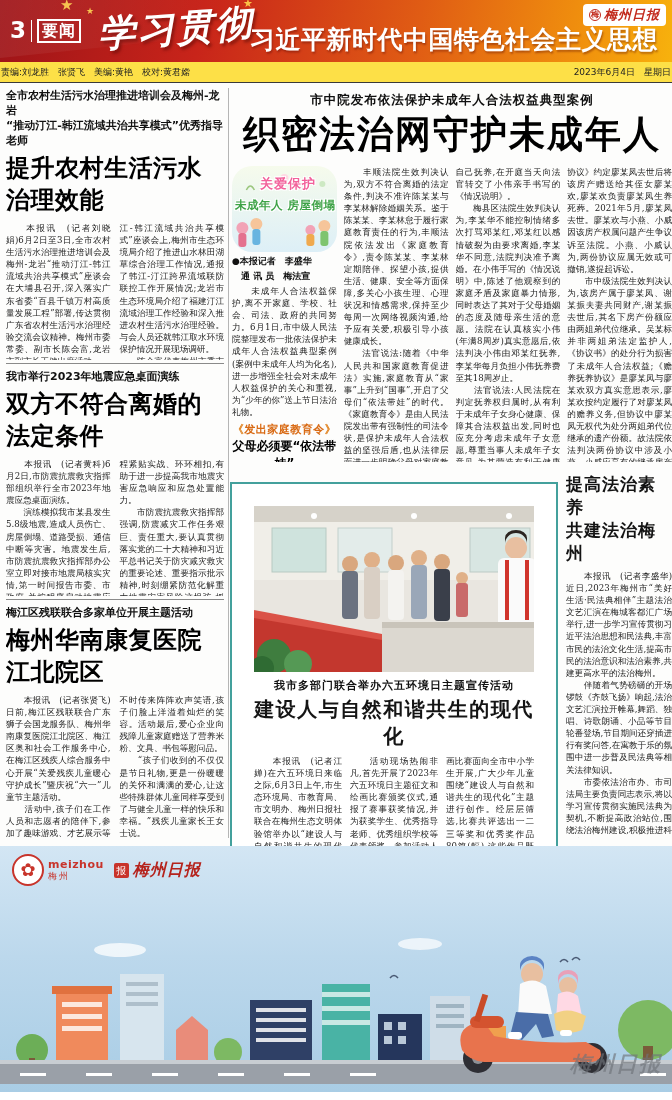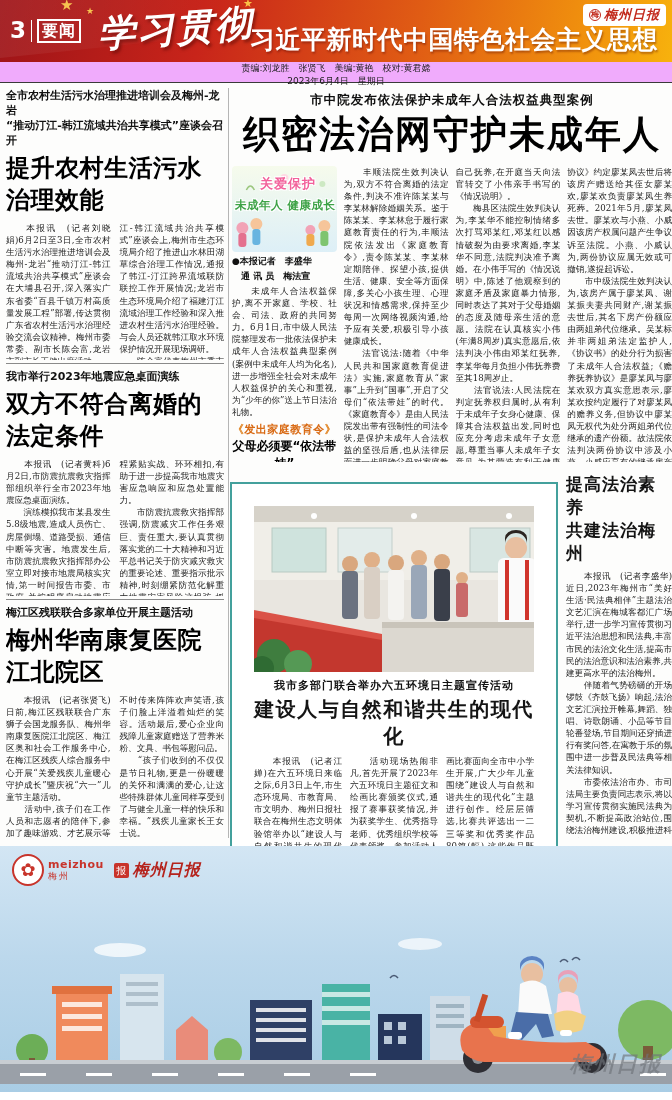--- a/index.html
+++ b/index.html
@@ -22,21 +22,21 @@
   .slogan-script{position:absolute;left:98px;top:4px;font-family:"DejaVu Serif",serif;font-style:italic;font-weight:bold;
     font-size:37px;color:#fff;transform:rotate(-4deg);text-shadow:2px 3px 3px rgba(90,10,5,.55);letter-spacing:2px;}
   .slogan-rest{position:absolute;left:250px;top:23px;font-size:25px;font-weight:bold;color:#fff;letter-spacing:.5px;
     text-shadow:1px 2px 2px rgba(90,10,5,.4);white-space:nowrap;}
   .mast-logo{position:absolute;right:6px;top:4px;background:#fff;border-radius:4px;padding:2px 6px;display:flex;align-items:center;gap:3px;}
   .mast-logo .ic{width:12px;height:12px;border:1.5px solid #c22a1d;border-radius:50%;color:#c22a1d;font-size:8px;line-height:9px;text-align:center;font-weight:bold;}
   .mast-logo .tx{color:#c22a1d;font-family:"DejaVu Serif",serif;font-style:italic;font-weight:bold;font-size:13px;letter-spacing:1px;}
 
   
   .byline-row{position:absolute;left:0;top:62px;width:672px;height:21px;border-bottom:1px solid #3a3a3a;
-    display:flex;justify-content:space-between;align-items:center;padding:0 1px;font-size:9px;color:#222;background:#f0abfc;flex-direction:column;}
+    display:flex;justify-content:space-between;align-items:center;padding:0 1px;font-size:9px;color:#222;background:#fde047;}
 
   
   .kicker{font-weight:bold;color:#111;}
   .body-text{font-family:"DejaVu Serif",serif;font-size:8.6px;line-height:12.1px;text-align:justify;color:#1c1c1c;white-space:pre-line;}
 
   
   .l-art{position:absolute;left:6px;width:218px;overflow:hidden;}
   .l-kicker{font-size:11px;line-height:15px;white-space:pre-line;}
   .l-headline{font-size:24px;font-weight:900;letter-spacing:.5px;margin:4px 0 6px;color:#000;}
   .l-body{column-count:2;column-gap:9px;overflow:hidden;}
@@ -49,21 +49,21 @@
   .m-headline{text-align:center;font-size:36px;font-weight:900;letter-spacing:2px;color:#000;margin:1px 0 7px;transform:scaleY(1.05);}
   .m-cols{display:flex;gap:7px;height:296px;overflow:hidden;}
   .m-col{flex:1;overflow:hidden;}
   .m-byline{font-size:9px;font-weight:bold;margin:2px 0;color:#111;}
   .sec-head{text-align:center;margin:4px 0 3px;}
   .sec-tag{color:#d96b15;font-weight:900;font-size:11px;letter-spacing:.5px;}
   .sec-tag:before{content:"《";color:#e0821f;}
   .sec-tag:after{content:"》";color:#e0821f;}
   .sec-sub{font-weight:900;font-size:12px;color:#000;margin-top:1px;}
 
-  .care-badge{position:relative;width:100%;height:86px;border-radius:4px;overflow:hidden;
+  .care-badge{position:relative;width:100%;height:86px;border-radius:20px;overflow:hidden;
     background:linear-gradient(180deg,#f6fbec,#ddeff7);margin-bottom:3px;}
   .badge-l1{position:absolute;top:9px;left:28px;color:#f2619b;font-weight:900;font-size:13px;letter-spacing:1px;
     text-shadow:-1px -1px 0 #fff,1px -1px 0 #fff,-1px 1px 0 #fff,1px 1px 0 #fff;}
   .badge-l2{position:absolute;top:32px;left:3px;color:#3da246;font-weight:900;font-size:11.5px;letter-spacing:.5px;
     text-shadow:-1px -1px 0 #fff,1px -1px 0 #fff,-1px 1px 0 #fff,1px 1px 0 #fff;white-space:nowrap;}
 
   
   .photo-box{position:absolute;left:230px;top:482px;width:328px;height:372px;border:2px solid #43a09c;
     padding:22px;background:#fff;overflow:hidden;}
   .photo-frame{width:100%;height:166px;overflow:hidden;background:#e8e5df;}
@@ -118,21 +118,21 @@
 
 <div class="byline-row">
   <span>责编:刘龙胜　张贤飞　美编:黄艳　校对:黄君嫦</span>
   <span>2023年6月4日　星期日</span>
 </div>
 
 <div class="vdiv"></div>
 
 <div class="l-art" style="top:88px;height:272px;">
   <div class="l-kicker kicker">全市农村生活污水治理推进培训会及梅州-龙岩
-“推动汀江-韩江流域共治共享模式”座谈会召开</div>
+“推动汀江-韩江流域共治共享模式”优秀指导老师</div>
   <div class="l-headline">提升农村生活污水治理效能</div>
   <div class="l-body body-text">　　本报讯　(记者刘晓娟)6月2日至3日,全市农村生活污水治理推进培训会及梅州-龙岩“推动汀江-韩江流域共治共享模式”座谈会在大埔县召开,深入落实广东省委“百县千镇万村高质量发展工程”部署,传达贯彻广东省农村生活污水治理经验交流会议精神。梅州市委常委、副市长陈会富,龙岩市副市长王健出席活动。
 　　活动邀请中国工程院院士、同济大学教授徐祖信进行线上授课,同济大学环境科学与工程学院院长王志伟、广东省环境保护基金会副理事长曾建宁等权威专家和相关企业代表进行授课培训。在梅州-龙岩“推动汀江-韩江流域共治共享模式”座谈会上,梅州市生态环境局介绍了推进山水林田湖草综合治理工作情况,通报了韩江-汀江跨界流域联防联控工作开展情况;龙岩市生态环境局介绍了福建汀江流域治理工作经验和深入推进农村生活污水治理经验。与会人员还就韩江取水环境保护情况开展现场调研。
 　　陈会富代表梅州市委市政府对龙岩市长期以来支持汀江-韩江流域保护治理工作表示感谢,希望两市以此次座谈会为契机,进一步深化流域共治共享合作机制,携手改善流域水环境质量,共同守护好一江清水,筑牢粤东闽西生态屏障。</div>
 </div>
 <div class="hdiv" style="top:363px;"></div>
 
 <div class="l-art" style="top:369px;height:227px;">
   <div class="l-kicker kicker">我市举行2023年地震应急桌面演练</div>
   <div class="l-headline">双方不符合离婚的法定条件</div>
@@ -164,21 +164,21 @@
             <rect x="20" y="63" width="8" height="16" rx="3" fill="#68b4e0"></rect>
           <circle cx="92" cy="60" r="6" fill="#f6c59a"></circle>
             <rect x="88" y="65" width="8" height="15" rx="3" fill="#7fc46f"></rect>
           <circle cx="78" cy="64" r="5" fill="#f2a3b6"></circle>
             <rect x="74" y="68" width="8" height="12" rx="3" fill="#f0a94e"></rect>
           <circle cx="52" cy="12" r="4" fill="#ffd9e4"></circle>
             <circle cx="90" cy="18" r="3" fill="#cde9c3"></circle>
           <path d="M14 24 q4 -8 8 0" stroke="#9cc77f" fill="none" stroke-width="1.5"></path>
         </svg>
         <div class="badge-l1">关爱保护</div>
-        <div class="badge-l2">未成年人 健康成长</div>
+        <div class="badge-l2">未成年人 房屋倒塌</div>
       </div>
       <div class="m-byline">●本报记者　李盛华</div>
       <div class="m-byline">　通 讯 员　梅法宣</div>
       <div class="body-text">　　未成年人合法权益保护,离不开家庭、学校、社会、司法、政府的共同努力。6月1日,市中级人民法院整理发布一批依法保护未成年人合法权益典型案例(案例中未成年人均为化名),进一步增强全社会对未成年人权益保护的关心和重视,为“少年的你”送上节日法治礼物。</div>
       <div class="sec-head">
         <div class="sec-tag">发出家庭教育令</div>
         <div class="sec-sub">父母必须要“依法带娃”</div>
       </div>
 
     </div>

